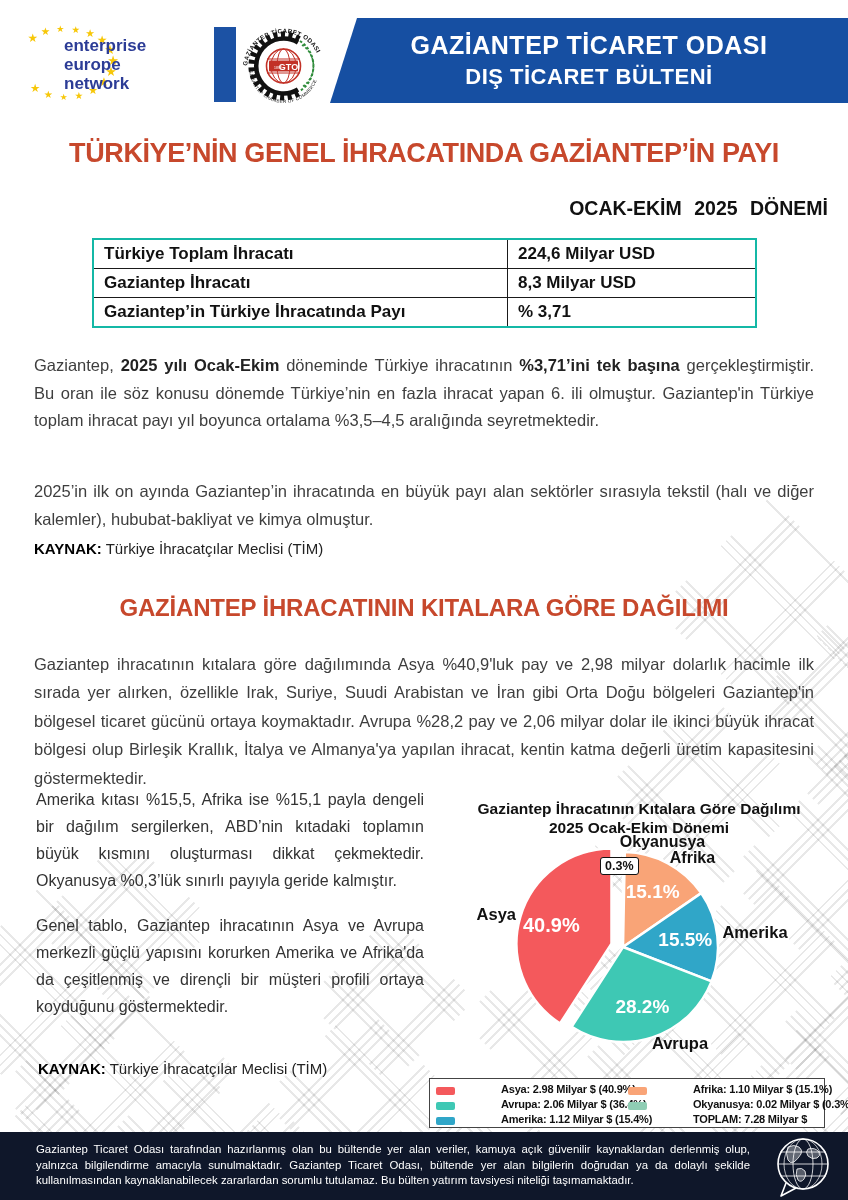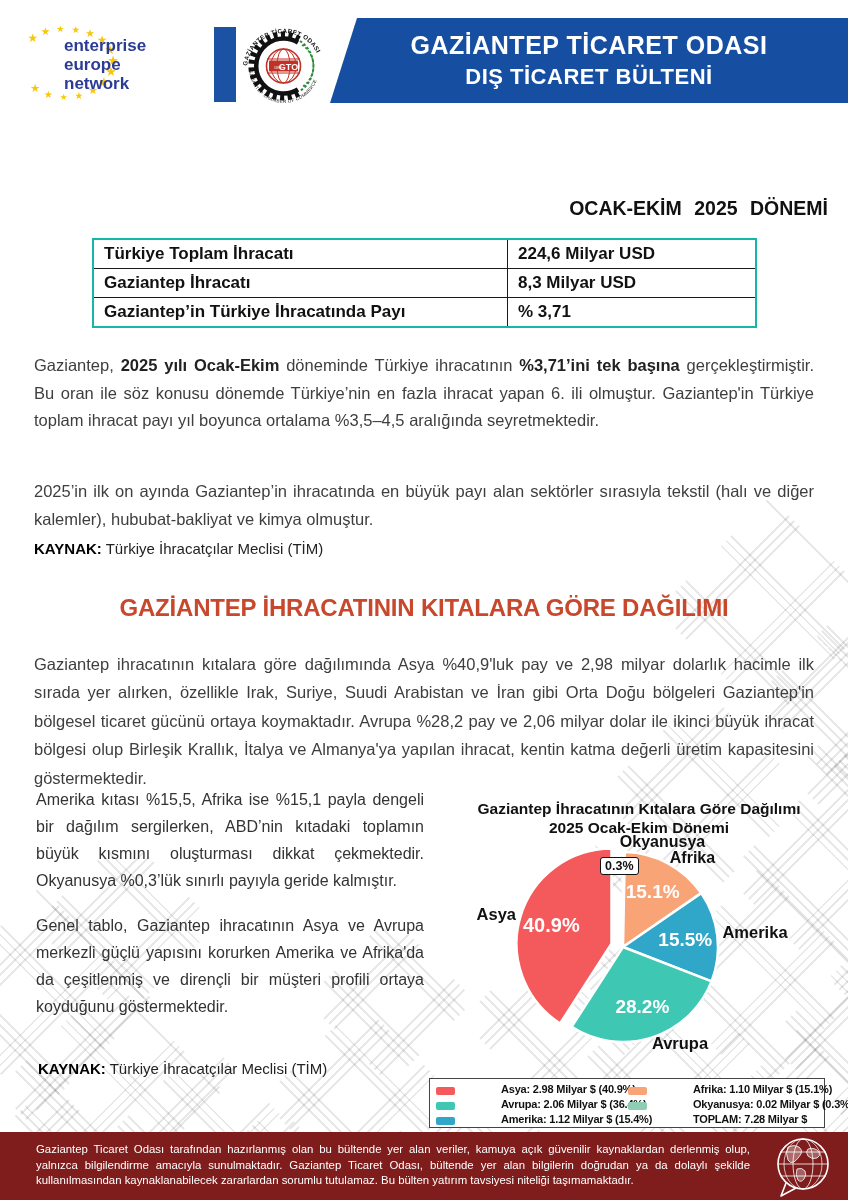--- a/index.html
+++ b/index.html
@@ -50,21 +50,21 @@
   
   .legend{position:absolute;left:429px;top:1078px;width:396px;height:50px;background:#fff;
       border:1.5px solid #444;display:flex;align-items:center;padding:0 6px;box-sizing:border-box;}
   .lcol{display:flex;flex-direction:column;justify-content:center;gap:2px;}
   .lcol.c1{width:192px;}
   .lcol.c2{width:192px;}
   .litem{display:flex;align-items:flex-end;height:13px;gap:40px;}
   .lsw{width:19px;height:8px;border-radius:2px;margin-right:6px;flex:0 0 auto;}
   .ltx{font-size:11px;font-weight:bold;color:#111;white-space:nowrap;letter-spacing:-.2px;}
   
-  .footer{position:absolute;left:0;right:0;top:1132px;height:68px;background:#7f1d1d;z-index:2;}
+  .footer{position:absolute;left:0;right:0;top:1132px;height:68px;background:#0f172a;z-index:2;}
   .footer .txt{position:absolute;left:36px;right:98px;top:10px;color:#fff;
       font-size:11.4px;line-height:15.5px;text-align:justify;}
   .globe{position:absolute;right:14px;top:3px;}
 </style>
 </head>
 <body>
 
 <div class="page">
   <div class="wm-layer" id="wm">
       <div class="hash" style="left: 690px; top: 530px; width: 160px; height: 160px;"></div>
@@ -161,20 +161,21 @@
         <text x="38" y="50.5" font-size="3.4" fill="#fff" font-family="Liberation Sans,sans-serif">1898</text>
         <text x="52.5" y="51.6" font-size="9" font-weight="bold" fill="#fff" text-anchor="middle" font-family="Liberation Sans,sans-serif">GTO</text>
       </svg>
     </div>
 
     <div class="banner">
       <div class="l1">GAZİANTEP TİCARET ODASI</div>
       <div class="l2">DIŞ TİCARET BÜLTENİ</div>
     </div>
 
+    <div class="h1">TÜRKİYE’NİN GENEL İHRACATINDA GAZİANTEP’İN PAYI</div>
     <div class="subtitle">OCAK-EKİM 2025 DÖNEMİ</div>
 
     <table class="kv">
       <tbody>
         <tr>
           <td class="c1">Türkiye Toplam İhracatı</td>
           <td>224,6 Milyar USD</td>
         </tr>
         <tr>
           <td class="c1">Gaziantep İhracatı</td>

